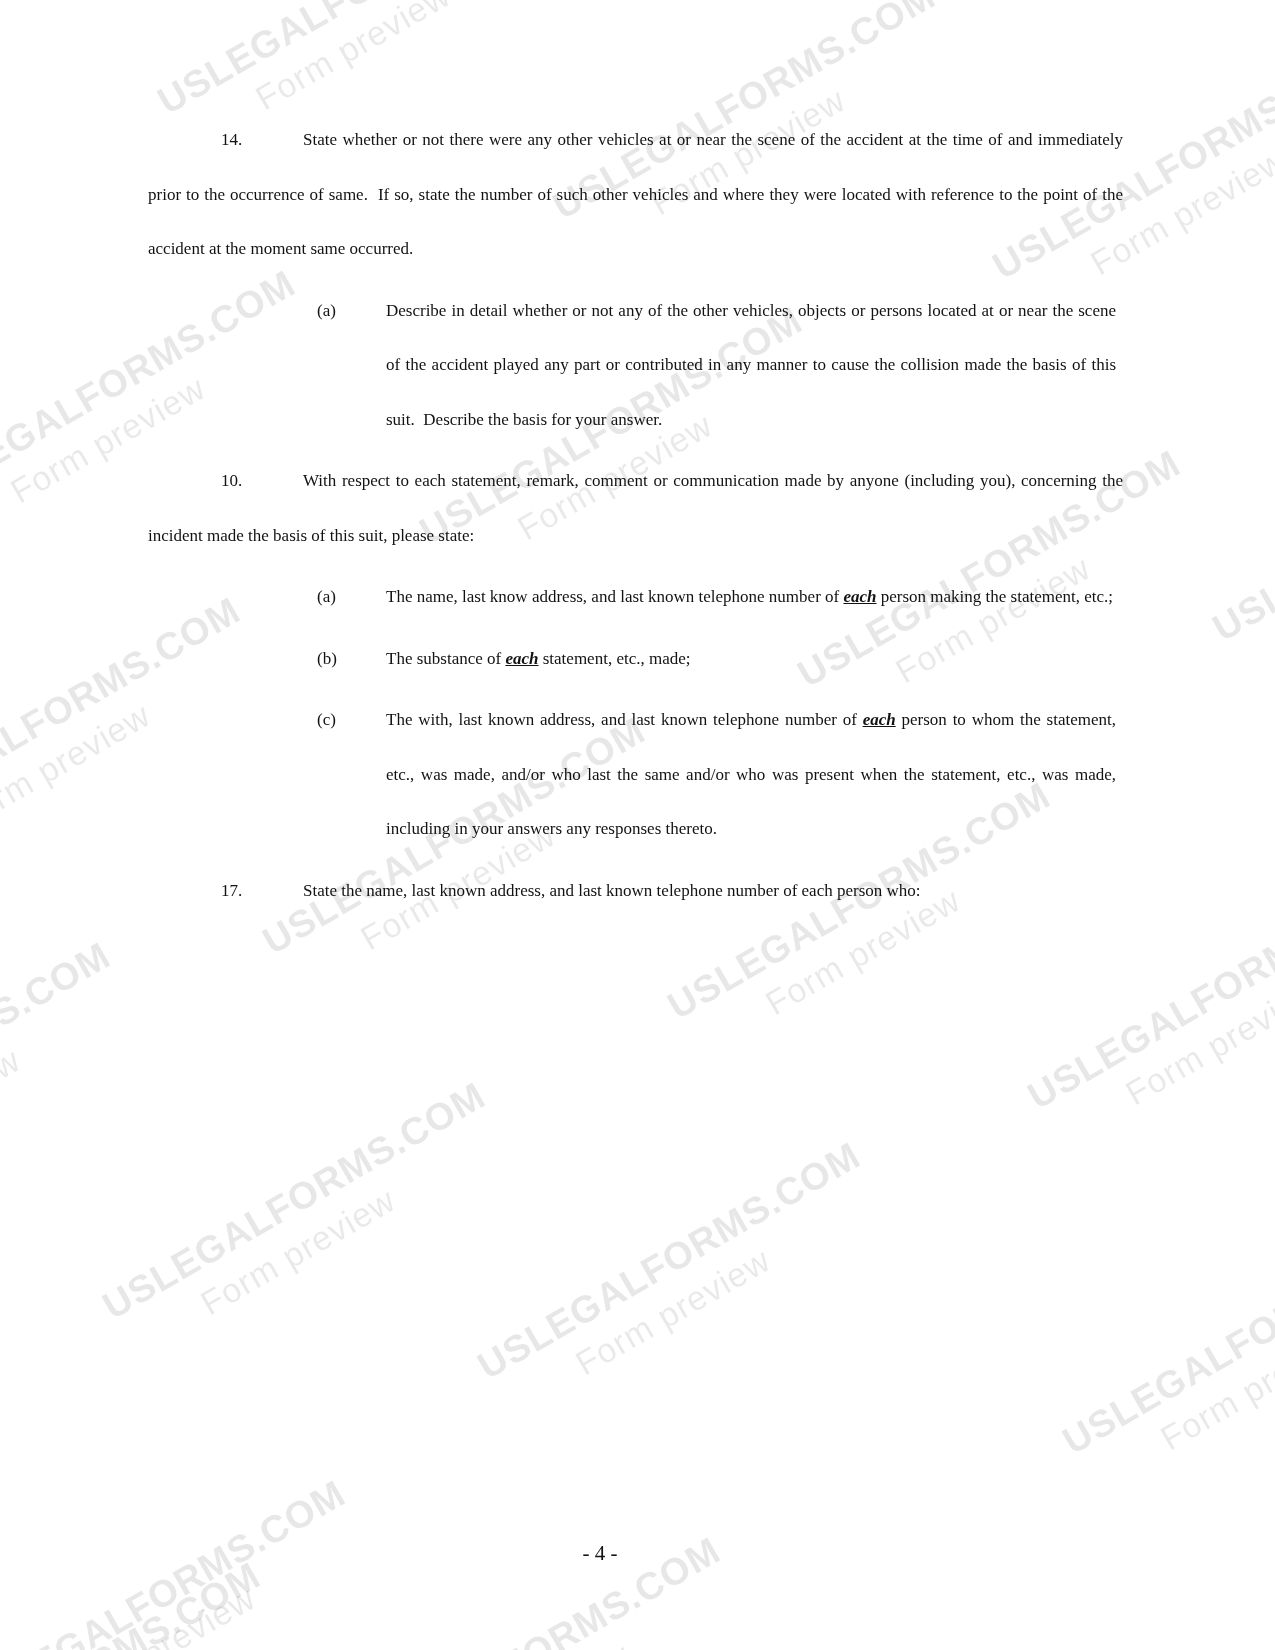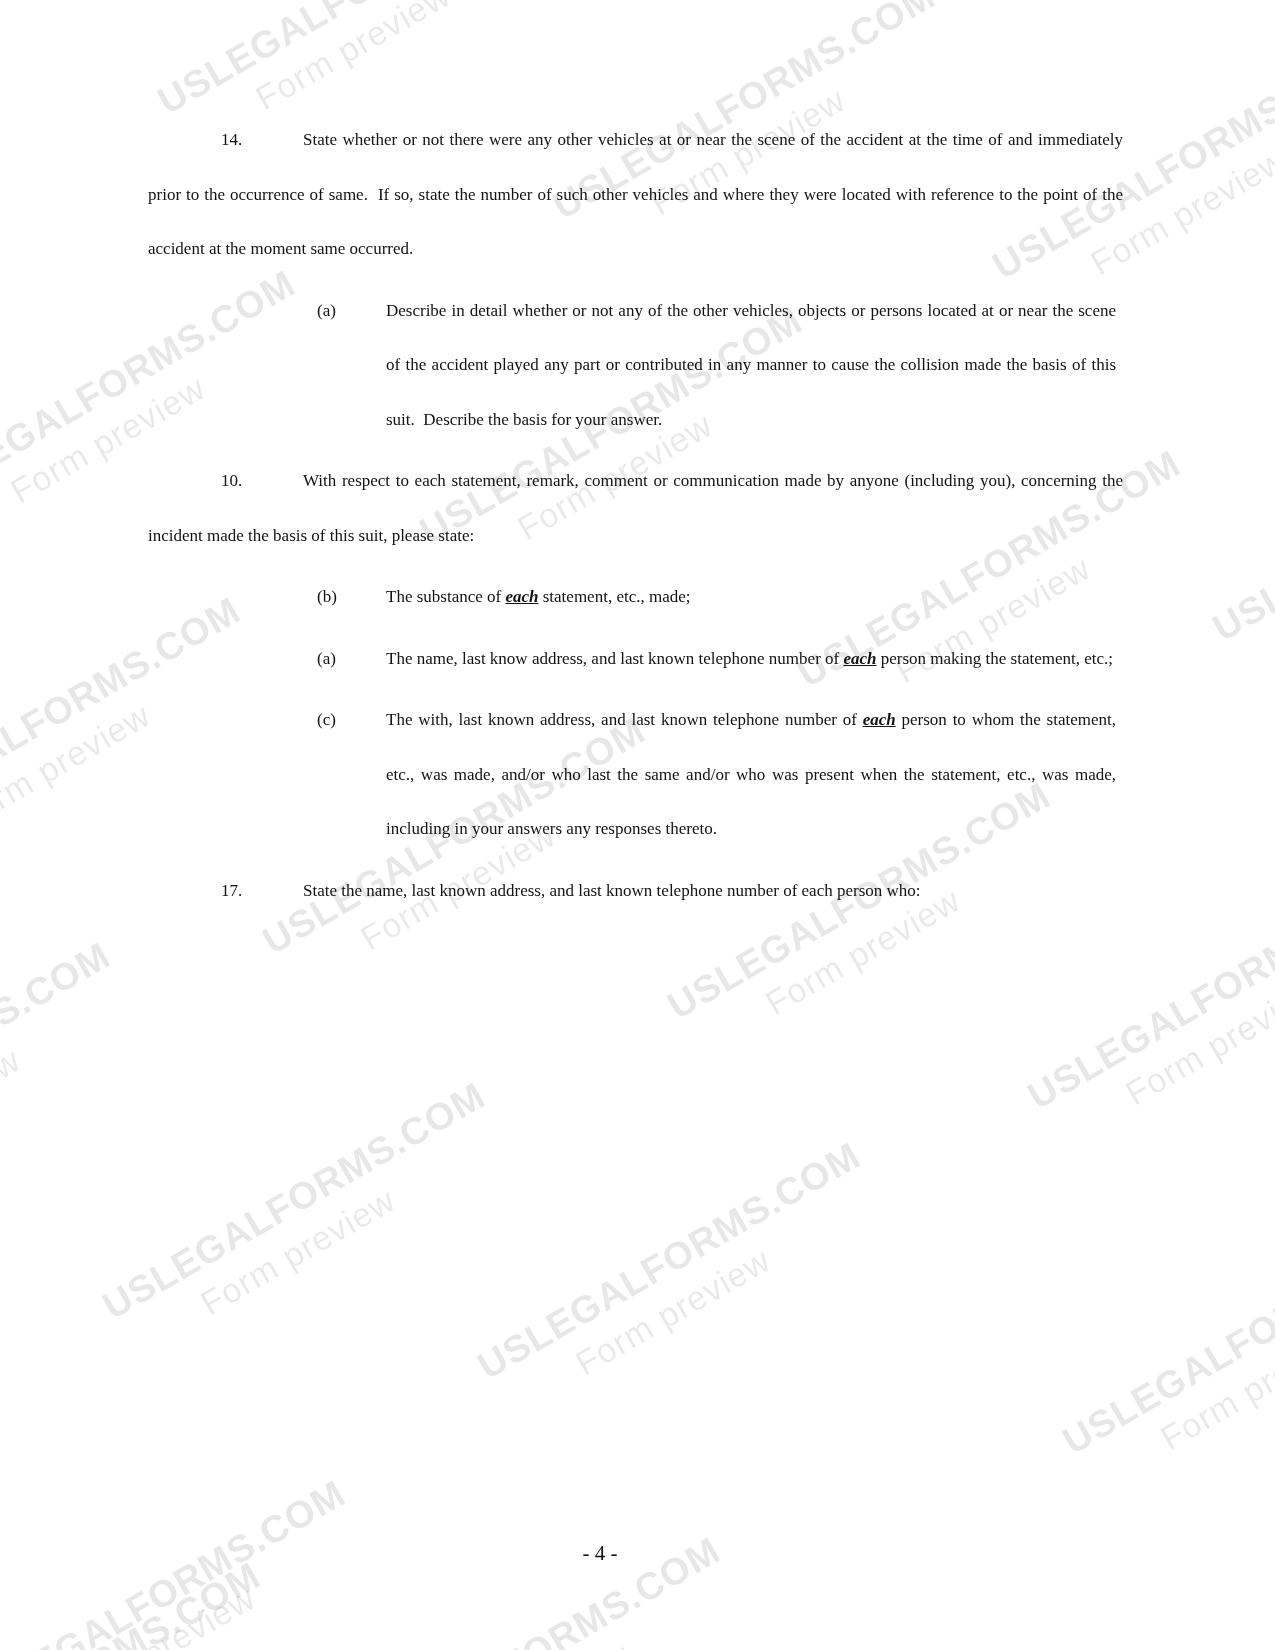--- a/index.html
+++ b/index.html
@@ -163,23 +163,23 @@
 </div>
 
 <div class="doc">
 
   <p class="para"><span class="num">14.</span><span>State whether or not there were any other vehicles at or near the scene of the accident at the time of and immediately prior to the occurrence of same.&nbsp; If so, state the number of such other vehicles and where they were located with reference to the point of the accident at the moment same occurred.</span></p>
 
   <p class="sub"><span class="label">(a)</span><span>Describe in detail whether or not any of the other vehicles, objects or persons located at or near the scene of the accident played any part or contributed in any manner to cause the collision made the basis of this suit.&nbsp; Describe the basis for your answer.</span></p>
 
   <p class="para"><span class="num">10.</span><span>With respect to each statement, remark, comment or communication made by anyone (including you), concerning the incident made the basis of this suit, please state:</span></p>
 
+  <p class="sub"><span class="label">(a)</span><span>The name, last know address, and last known telephone number of </span><span class="em">each</span><span> person making the statement, etc.;</span></p>
+
   <p class="sub"><span class="label">(b)</span><span>The substance of </span><span class="em">each</span><span> statement, etc., made;</span></p>
-
-  <p class="sub"><span class="label">(a)</span><span>The name, last know address, and last known telephone number of </span><span class="em">each</span><span> person making the statement, etc.;</span></p>
 
   <p class="sub"><span class="label">(c)</span><span>The with, last known address, and last known telephone number of </span><span class="em">each</span><span> person to whom the statement, etc., was made, and/or who last the same and/or who was present when the statement, etc., was made, including in your answers any responses thereto.</span></p>
 
   <p class="para"><span class="num">17.</span><span>State the name, last known address, and last known telephone number of each person who:</span></p>
 
 
 
 </div>
 
 <div class="page-number">- 4 -</div>

